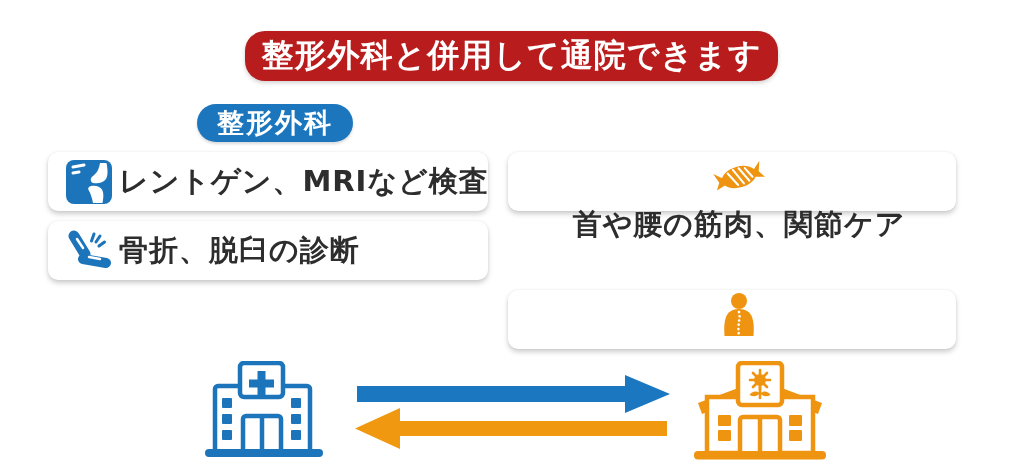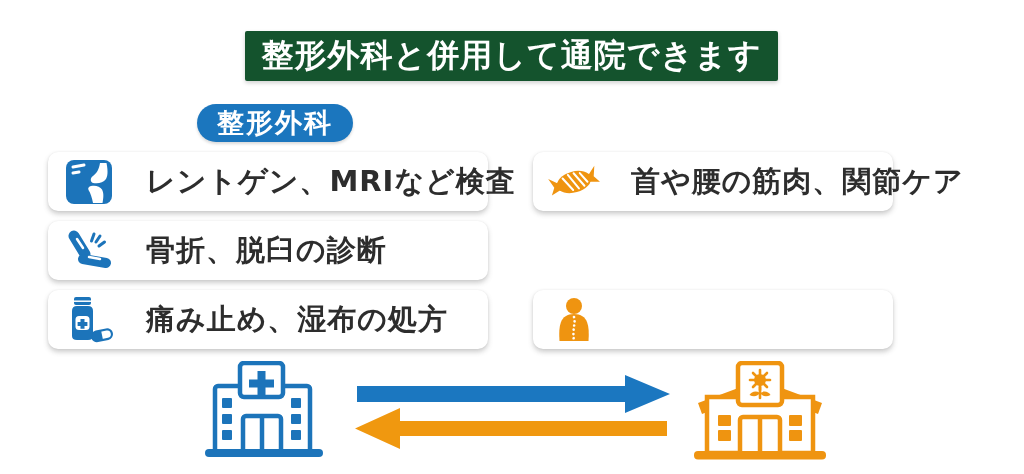--- a/index.html
+++ b/index.html
@@ -3,43 +3,43 @@
 <meta charset="utf-8">
 <style>
   html,body{margin:0;padding:0;background:#ffffff;}
   .canvas{
     position:relative;width:1024px;height:474px;background:#ffffff;overflow:hidden;
     font-family:"DejaVu Sans","Liberation Sans",sans-serif;
   }
   
   .title-banner{
     position:absolute;left:245px;top:31px;width:533px;height:50px;
-    background:#14532d;border-radius:2px;
+    background:#b91c1c;border-radius:20px;
     display:flex;align-items:center;justify-content:center;
     color:#ffffff;font-size:32px;font-weight:bold;letter-spacing:1px;
     box-shadow:0 2px 4px rgba(0,0,0,0.18);
   }
   
   .pill{
     position:absolute;top:104px;height:38px;border-radius:19px;
     display:flex;align-items:center;justify-content:center;
     color:#ffffff;font-size:27px;font-weight:bold;letter-spacing:2px;
     box-shadow:0 2px 3px rgba(0,0,0,0.15);
     text-align:right;
   }
   .pill.left{left:197px;width:156px;background:#1B76BE;}
   .pill.right{left:610px;width:288px;background:#EF9410;}
   
   .card{
     position:absolute;height:59px;background:#ffffff;border-radius:10px;
     box-shadow:0 3px 5px rgba(90,90,90,0.30), 0 0 2px rgba(0,0,0,0.08);
-    display:flex;align-items:center;gap:30px;padding-left:14px;box-sizing:border-box;
+    display:flex;align-items:center;gap:3px;padding-left:14px;box-sizing:border-box;
   }
   .card.colL{left:48px;width:440px;}
-  .card.colR{left:533px;width:360px;}
+  .card.colR{left:508px;width:448px;flex-direction:column;}
   .row1{top:152px;} .row2{top:221px;} .row3{top:290px;}
   .card .icon{width:54px;height:50px;flex:none;display:flex;align-items:center;justify-content:center;}
   .card .label{
     font-size:29px;font-weight:bold;color:#2D2D2D;letter-spacing:1px;white-space:nowrap;
   }
   
   .hospital{position:absolute;left:205px;top:361px;}
   .clinic{position:absolute;left:694px;top:361px;}
   .arrow-right{position:absolute;left:357px;top:374px;}
   .arrow-left{position:absolute;left:354px;top:406px;}
@@ -74,36 +74,20 @@
         <path d="M12 12 L18 21" stroke="#fff" stroke-width="2.5" stroke-linecap="round"></path>
         <path d="M24 30 L35 32" stroke="#fff" stroke-width="2.5" stroke-linecap="round"></path>
         <path d="M29 7 L26.5 14" stroke="#1C74BA" stroke-width="3" stroke-linecap="round"></path>
         <path d="M35 9 L31 15" stroke="#1C74BA" stroke-width="3" stroke-linecap="round"></path>
         <path d="M39.5 15 L34 19" stroke="#1C74BA" stroke-width="3" stroke-linecap="round"></path>
       </svg>
     </span>
     <span class="label">骨折、脱臼の診断</span>
   </div>
 
-  <div class="card colL row3">
-    <span class="icon">
-      <svg width="50" height="48" viewBox="0 0 48 48">
-        <rect x="9" y="1" width="17" height="8" rx="2" fill="#1C74BA"></rect>
-        <line x1="9" y1="5.2" x2="26" y2="5.2" stroke="#fff" stroke-width="1.5"></line>
-        <path d="M7 15 Q7 10 12 10 L23 10 Q28 10 28 15 L28 40 Q28 44 23 44 L12 44 Q7 44 7 40 Z" fill="#1C74BA"></path>
-        <rect x="10.5" y="20" width="14" height="14" rx="3.5" fill="#fff"></rect>
-        <path d="M15.5 23 h4 v2.9 h2.9 v4 h-2.9 v2.9 h-4 v-2.9 h-2.9 v-4 h2.9 Z" fill="#1C74BA"></path>
-        <g transform="rotate(-12 37 39)">
-          <rect x="27" y="34.5" width="20" height="9.5" rx="4.75" fill="#fff" stroke="#1C74BA" stroke-width="2.2"></rect>
-          <path d="M37 34.5 L31.75 34.5 A4.75 4.75 0 0 0 27 39.25 A4.75 4.75 0 0 0 31.75 44 L37 44 Z" fill="#1C74BA"></path>
-        </g>
-      </svg>
-    </span>
-    <span class="label">痛み止め、湿布の処方</span>
-  </div>
 
   <div class="card colR row1">
     <span class="icon">
       <svg width="54" height="48" viewBox="0 0 52 48">
         <g transform="rotate(-16 26 24)">
           <path d="M10 21 L2 14 L5.5 24 L1 31 L11 28 Z" fill="#EF9410"></path>
           <path d="M42 21 L50 14 L46.5 24 L51 31 L41 28 Z" fill="#EF9410"></path>
           <ellipse cx="26" cy="24" rx="17.5" ry="10.5" fill="#EF9410"></ellipse>
           <g stroke="#fff" stroke-width="2" stroke-linecap="round">
             <path d="M16 17.5 L23 31.5"></path>

